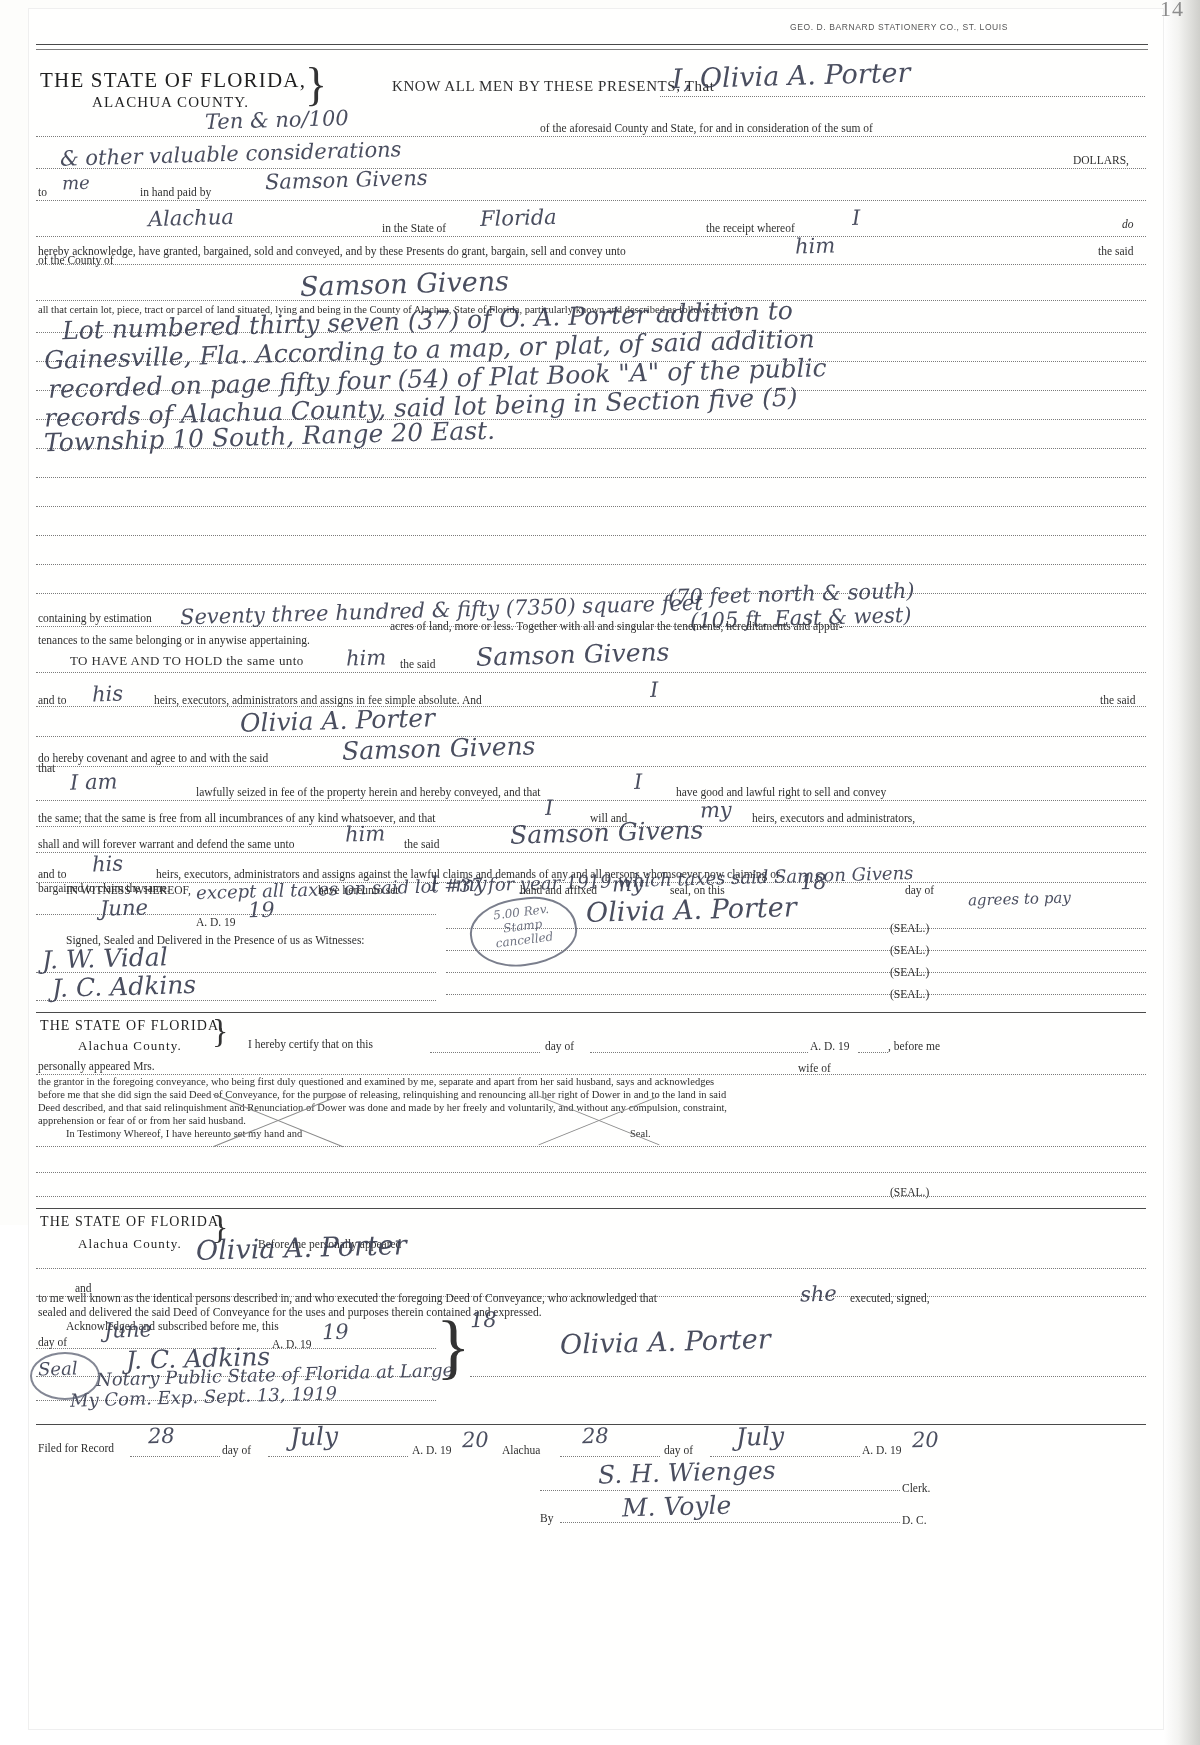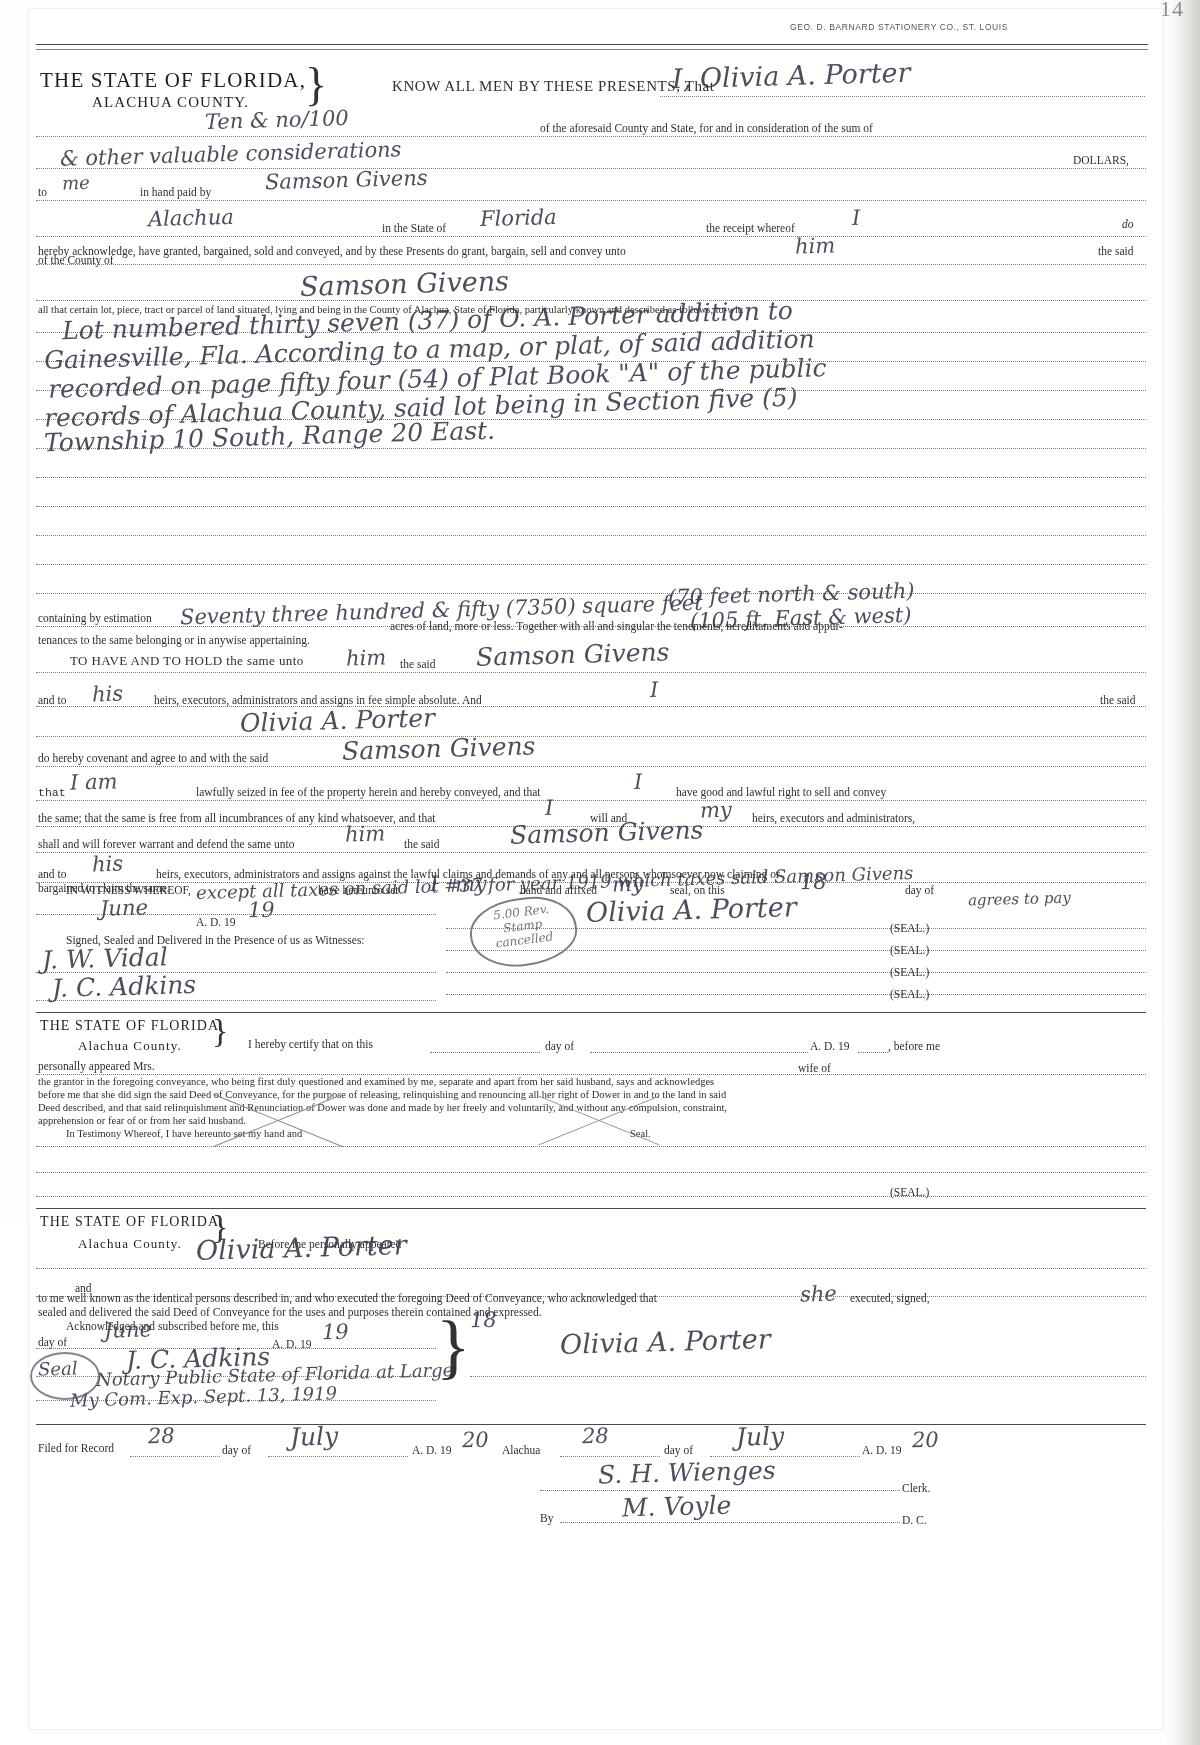--- a/index.html
+++ b/index.html
@@ -134,21 +134,21 @@
   <div class="pr sm" style="left:1100px;top:694px;">the said</div>
 
   <div class="dots" style="left:36px;top:736px;width:1110px;"></div>
   <div class="hand h1" style="left:240px;top:706px;">Olivia A. Porter</div>
 
   <div class="dots" style="left:36px;top:766px;width:1110px;"></div>
   <div class="pr sm" style="left:38px;top:752px;">do hereby covenant and agree to and with the said</div>
   <div class="hand h1" style="left:342px;top:734px;">Samson Givens</div>
 
   <div class="dots" style="left:36px;top:800px;width:1110px;"></div>
-  <div class="pr sm" style="left:38px;top:786px;font-family:Liberation Mono, monospace;">that</div>
+  <div class="pr sm" style="left:38px;top:762px;">that</div>
   <div class="hand h2" style="left:70px;top:770px;">I am</div>
   <div class="pr sm" style="left:196px;top:786px;">lawfully seized in fee of the property herein and hereby conveyed, and that</div>
   <div class="hand h2" style="left:634px;top:770px;">I</div>
   <div class="pr sm" style="left:676px;top:786px;">have good and lawful right to sell and convey</div>
 
   <div class="dots" style="left:36px;top:826px;width:1110px;"></div>
   <div class="pr sm" style="left:38px;top:812px;">the same; that the same is free from all incumbrances of any kind whatsoever, and that</div>
   <div class="hand h2" style="left:545px;top:796px;">I</div>
   <div class="pr sm" style="left:590px;top:812px;font-family:Liberation Serif, serif;">will and</div>
   <div class="hand h2" style="left:700px;top:798px;">my</div>

